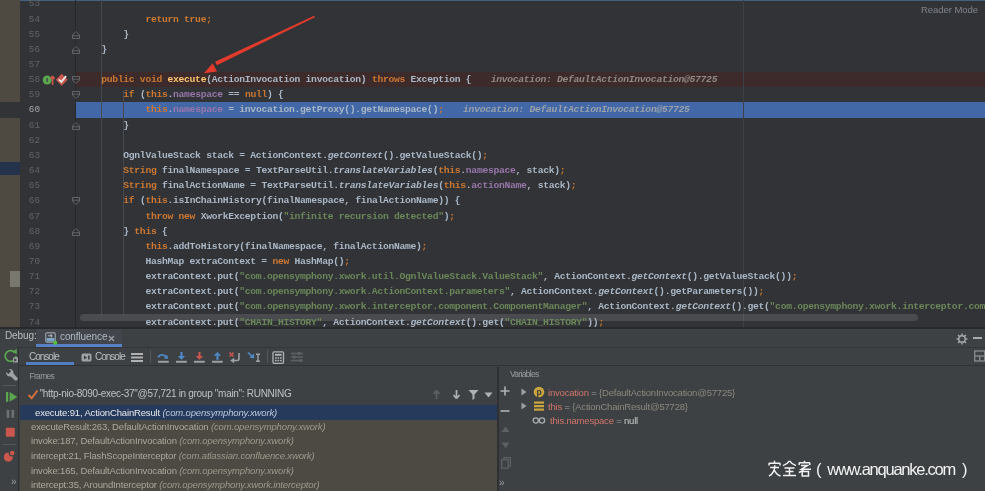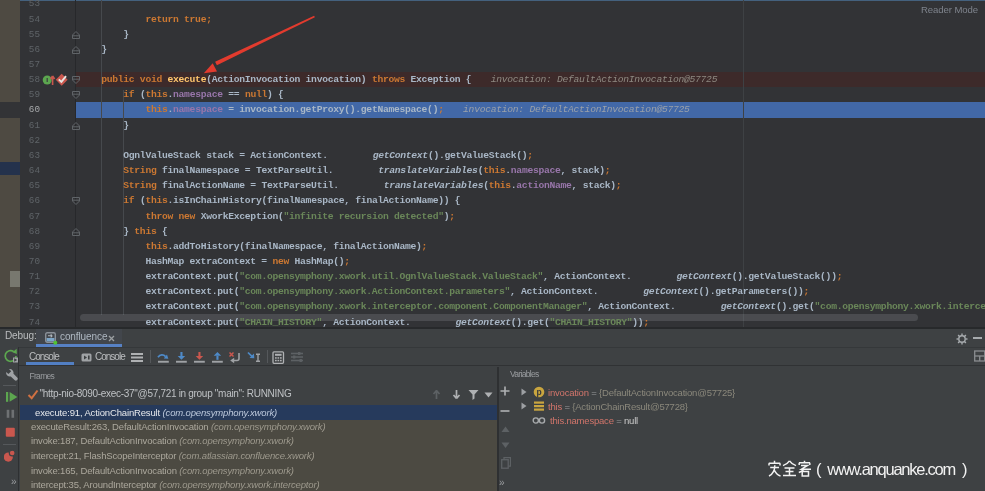--- a/index.html
+++ b/index.html
@@ -14,25 +14,25 @@
 #band58 { position:absolute; left:74.5px; top:72.15px; width:911px; height:15.15px; background:#3D2A2A; }
 #band60 { position:absolute; left:74.5px; top:102.45px; width:911px; height:15.15px; background:#4268A7; }
 #edgeline { position:absolute; left:74.5px; top:0; width:1px; height:327px; background:#27282B; }
 .guide { position:absolute; width:1px; background:#46494D; }
 #margin { position:absolute; left:742.7px; top:0; width:1px; height:327px; background:#3E4144; }
 .ln { position:absolute; left:0; width:40px; text-align:right; height:15.15px; line-height:15.15px;
   font-family:"Liberation Mono", monospace; font-size:9.3px; color:#5F6468; }
 .cl { position:absolute; left:79.1px; height:15.15px; line-height:15.15px; white-space:pre;
   font-family:"Liberation Mono", monospace; font-size:9.7px; font-weight:bold; letter-spacing:-0.29px;
   color:#A9B7C6; }
-.hint { font-style:italic; font-weight:normal;text-align:right; }
+.hint { font-style:italic; font-weight:bold;text-align:right; }
 .k { color:#CC7832; }
 .f { color:#9876AA; }
 .s { color:#6A8759; }
-.i { font-style:italic;margin-left:45px; }
+.i { font-style:italic; }
 .m { color:#FFC66D; }
 .fold { position:absolute; left:71.5px; }
 #num60 { position:absolute; left:0; top:102.45px; width:40px; text-align:right; height:15.15px;
   line-height:15.15px; font-family:"Liberation Mono", monospace; font-size:9.3px; color:#A7A9AB; background:#323336; }
 #readermode { position:absolute; left:921px; top:4px; font-size:9.6px; letter-spacing:-0.1px; color:#7E838C; }
 #hscroll { position:absolute; left:80px; top:313.5px; width:838px; height:7px; background:rgba(160,164,170,0.22); border-radius:3.5px; }
 
 #debug { position:absolute; left:0; top:327px; width:985px; height:164px; background:#3E4143; }
 #dbgtopborder { position:absolute; left:0; top:0; width:985px; height:2px; background:#27292B; }
 #dbghead { position:absolute; left:0; top:2px; width:985px; height:18px; background:#3E4143; }

